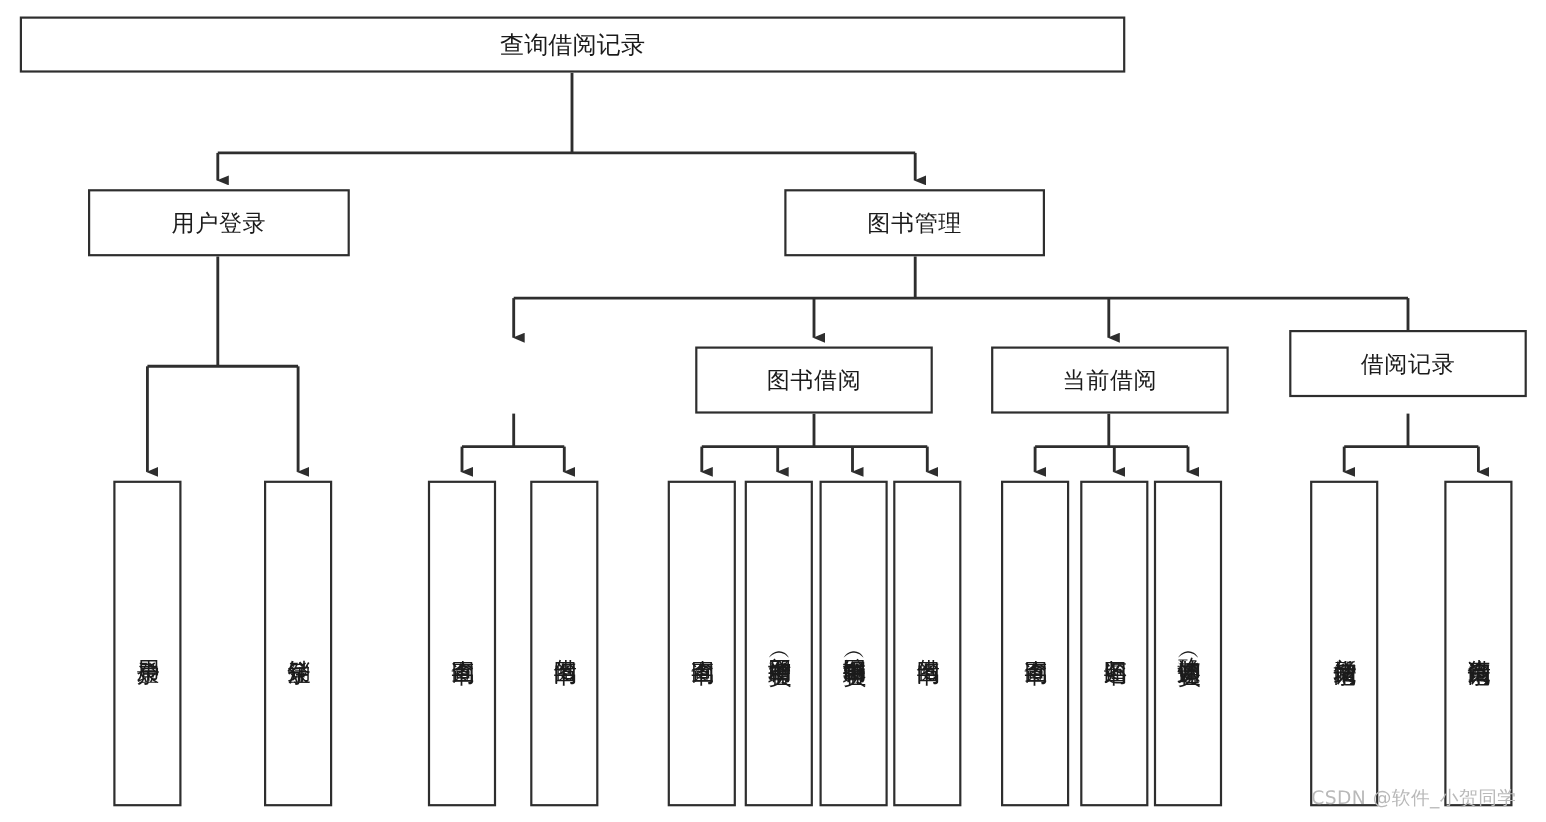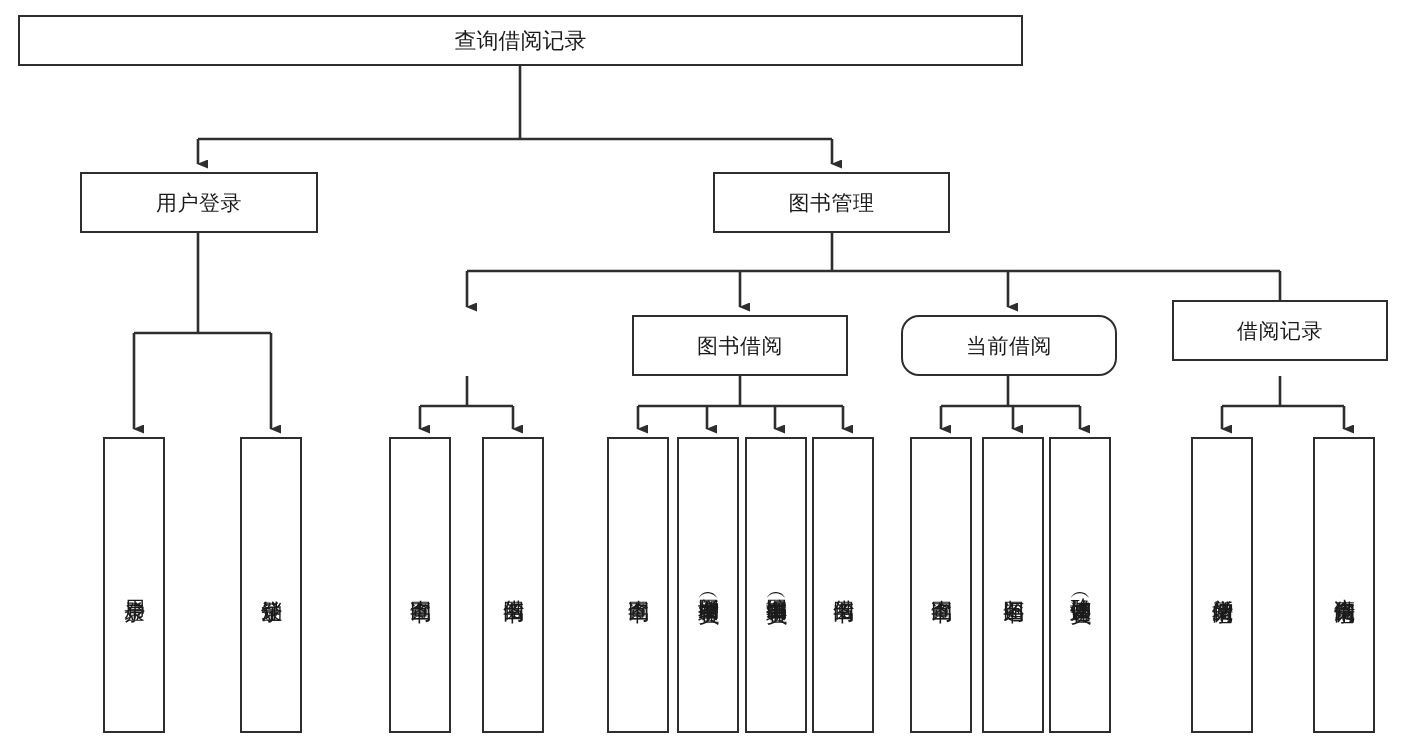--- a/index.html
+++ b/index.html
@@ -131,21 +131,21 @@
   <div class="node horiz" style="left:80px; top:172px; width:238px; height:61px;">
     <span class="htext">用户登录</span>
   </div>
   <div class="node horiz" style="left:713px; top:172px; width:237px; height:61px;align-items:center;">
     <span class="htext">图书管理</span>
   </div>
 
   <div class="node horiz" style="left:632px; top:315px; width:216px; height:61px;">
     <span class="htext">图书借阅</span>
   </div>
-  <div class="node horiz" style="left:901px; top:315px; width:216px; height:61px;border-radius:18px;">
+  <div class="node horiz" style="left:901px; top:315px; width:216px; height:61px;">
     <span class="htext">当前借阅</span>
   </div>
   <div class="node horiz" style="left:1172px; top:300px; width:216px; height:61px;text-align:center;">
     <span class="htext">借阅记录</span>
   </div>
 
   <div class="node leaf" style="left:103px; top:437px; width:62px; height:296px;">
     <span class="vtext">用户登录</span>
   </div>
   <div class="node leaf" style="left:240px; top:437px; width:62px; height:296px;">
@@ -182,14 +182,15 @@
     <span class="vtext">确认归还（管理员）</span>
   </div>
 
   <div class="node leaf" style="left:1191px; top:437px; width:62px; height:296px;">
     <span class="vtext">新增借阅记录</span>
   </div>
   <div class="node leaf" style="left:1313px; top:437px; width:62px; height:296px;">
     <span class="vtext">查询借阅记录</span>
   </div>
 
+  <div class="watermark">CSDN @软件_小贺同学</div>
 
 </div>
 
 </body></html>

